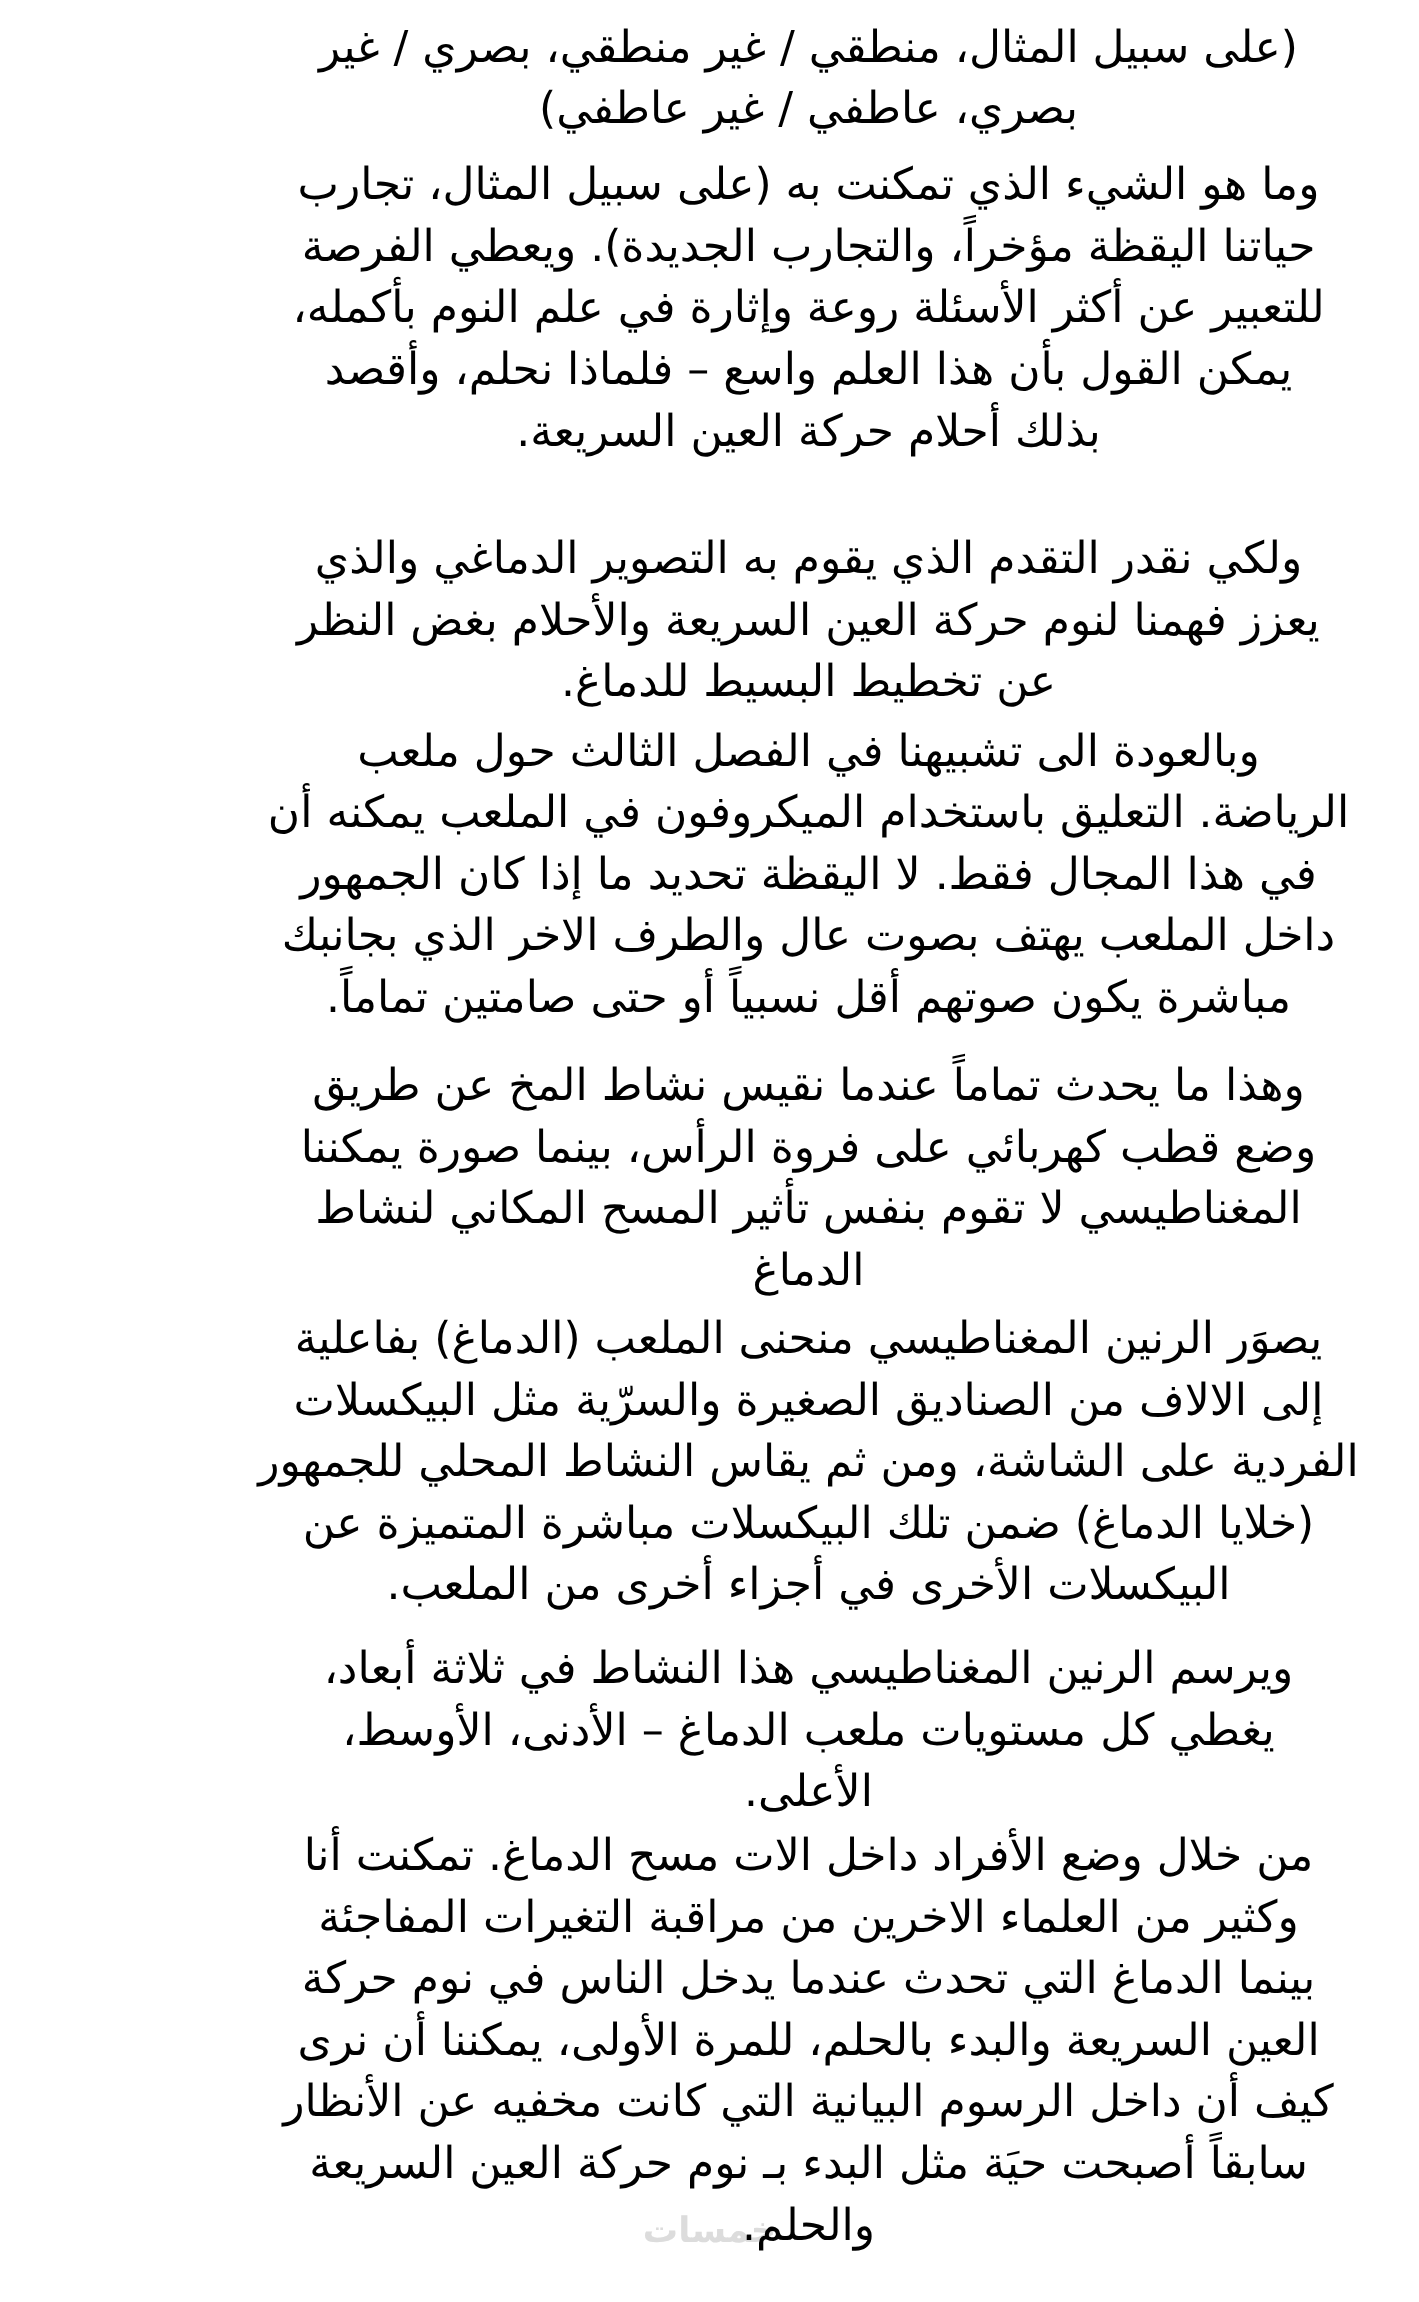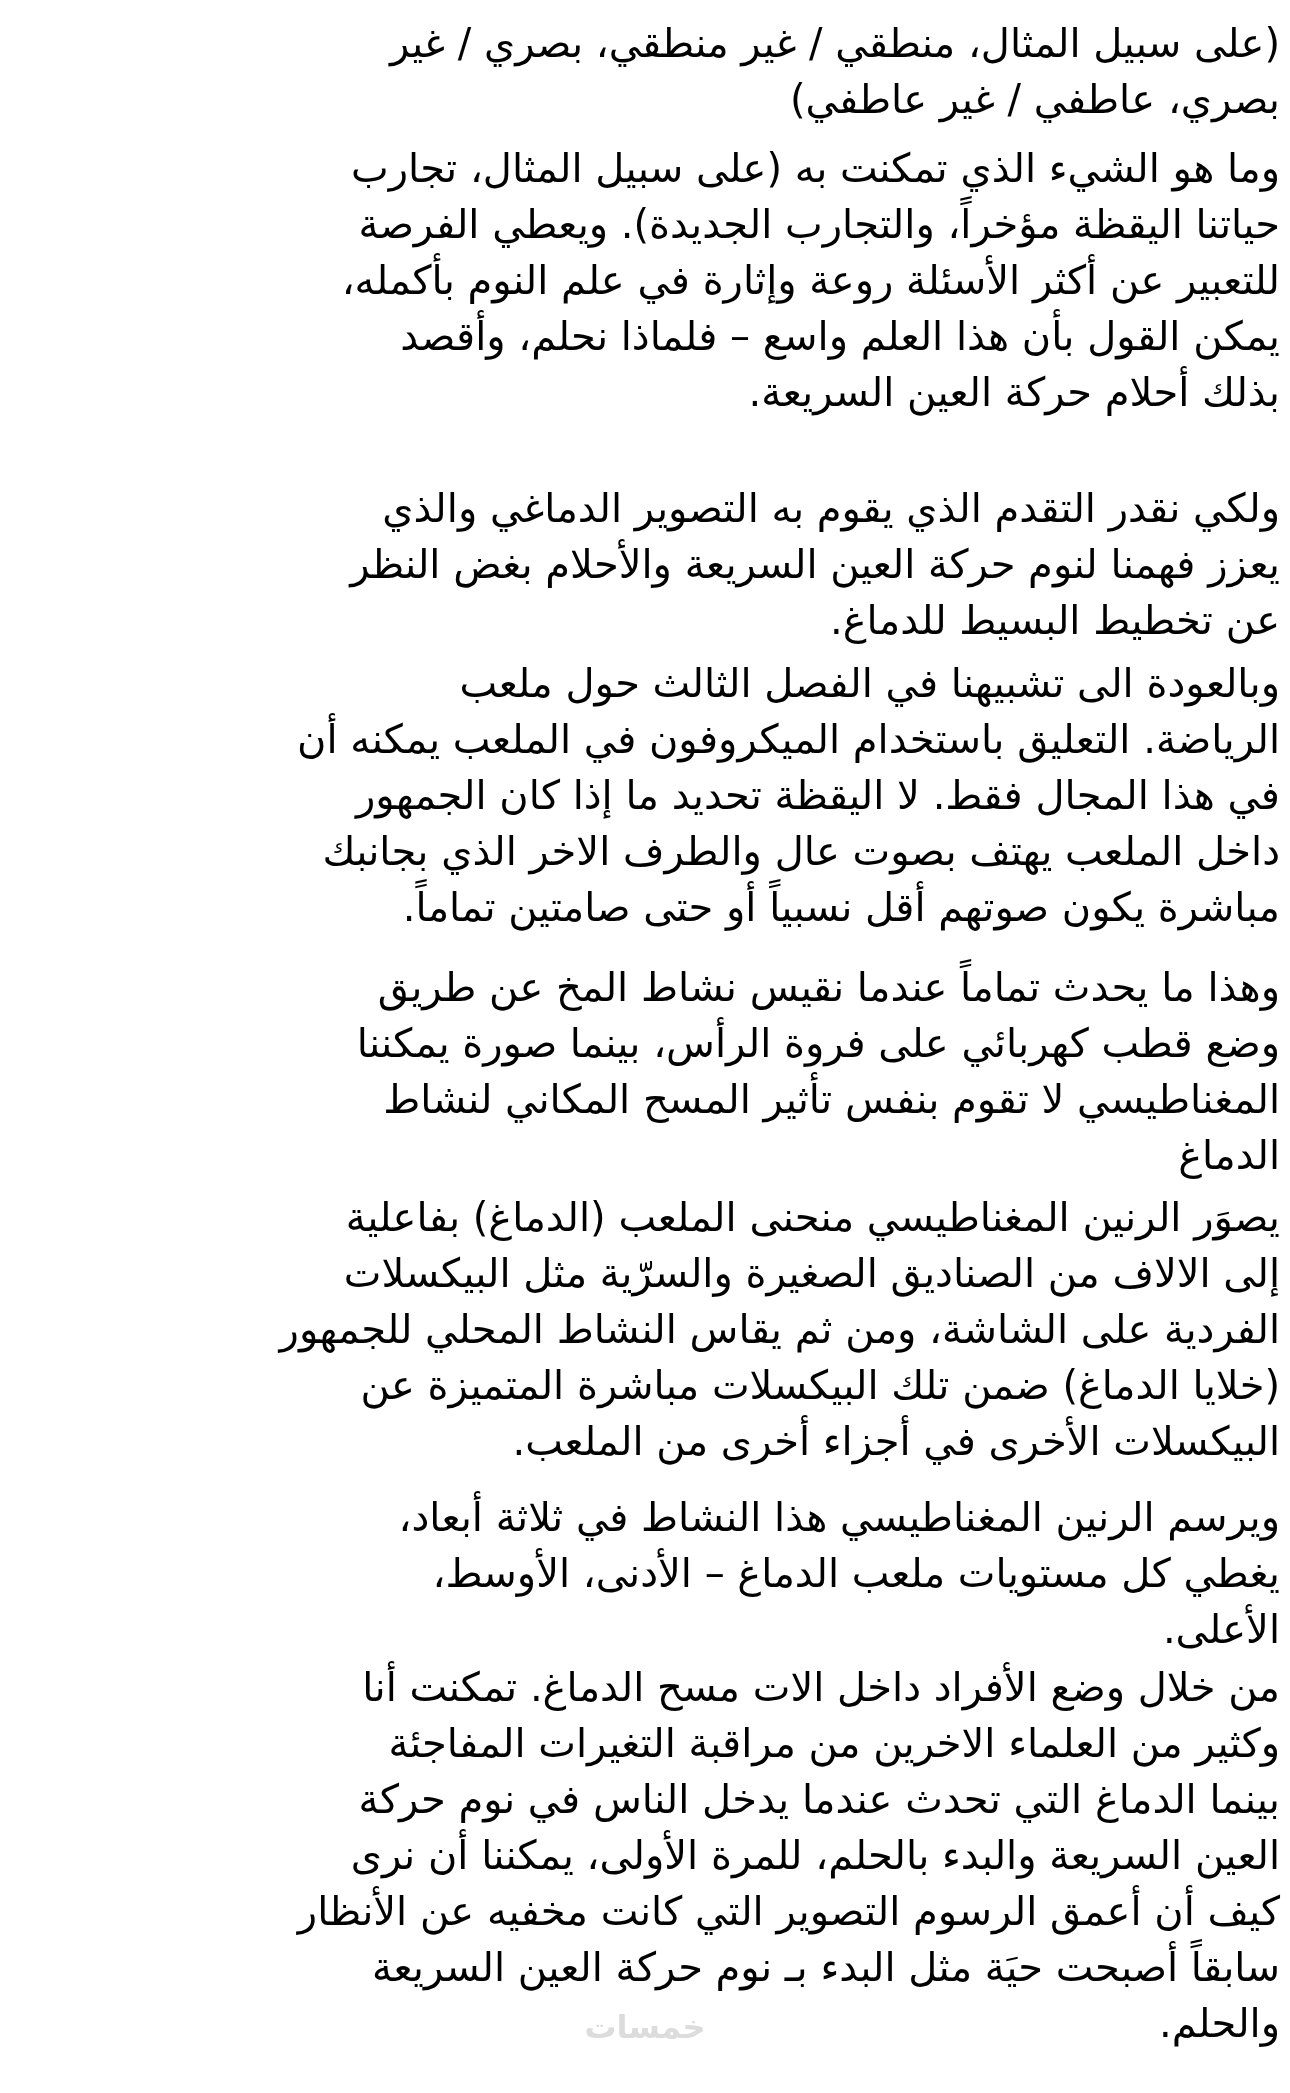--- a/index.html
+++ b/index.html
@@ -28,21 +28,21 @@
     z-index: 2;
     color: #000000;
   }
   .para {
     direction: rtl;
     text-align: left;   
   }
   .line {
     direction: rtl;
     unicode-bidi: isolate;
-    text-align: right;
+    text-align: center;
     white-space: nowrap;
     font-size: 40px;
     line-height: 56px;
     color: #000000;
     letter-spacing: 0;
     margin-left: 40px;
   }
   
   .p0 { margin-top: 15px; }
   .p1 { margin-top: 13px; }
@@ -112,18 +112,18 @@
       <div class="para p6">
         <div class="line">ويرسم الرنين المغناطيسي هذا النشاط في ثلاثة أبعاد،</div>
         <div class="line">يغطي كل مستويات ملعب الدماغ – الأدنى، الأوسط،</div>
         <div class="line">الأعلى.</div>
       </div>
       <div class="para p7">
         <div class="line">من خلال وضع الأفراد داخل الات مسح الدماغ. تمكنت أنا</div>
         <div class="line">وكثير من العلماء الاخرين من مراقبة التغيرات المفاجئة</div>
         <div class="line">بينما الدماغ التي تحدث عندما يدخل الناس في نوم حركة</div>
         <div class="line">العين السريعة والبدء بالحلم، للمرة الأولى، يمكننا أن نرى</div>
-        <div class="line">كيف أن أعمق الرسوم التصوير التي كانت مخفيه عن الأنظار</div>
+        <div class="line">كيف أن داخل الرسوم البيانية التي كانت مخفيه عن الأنظار</div>
         <div class="line">سابقاً أصبحت حيَة مثل البدء بـ نوم حركة العين السريعة</div>
         <div class="line">والحلم.</div>
       </div>
     </div>
 </div>
 
 </body></html>

